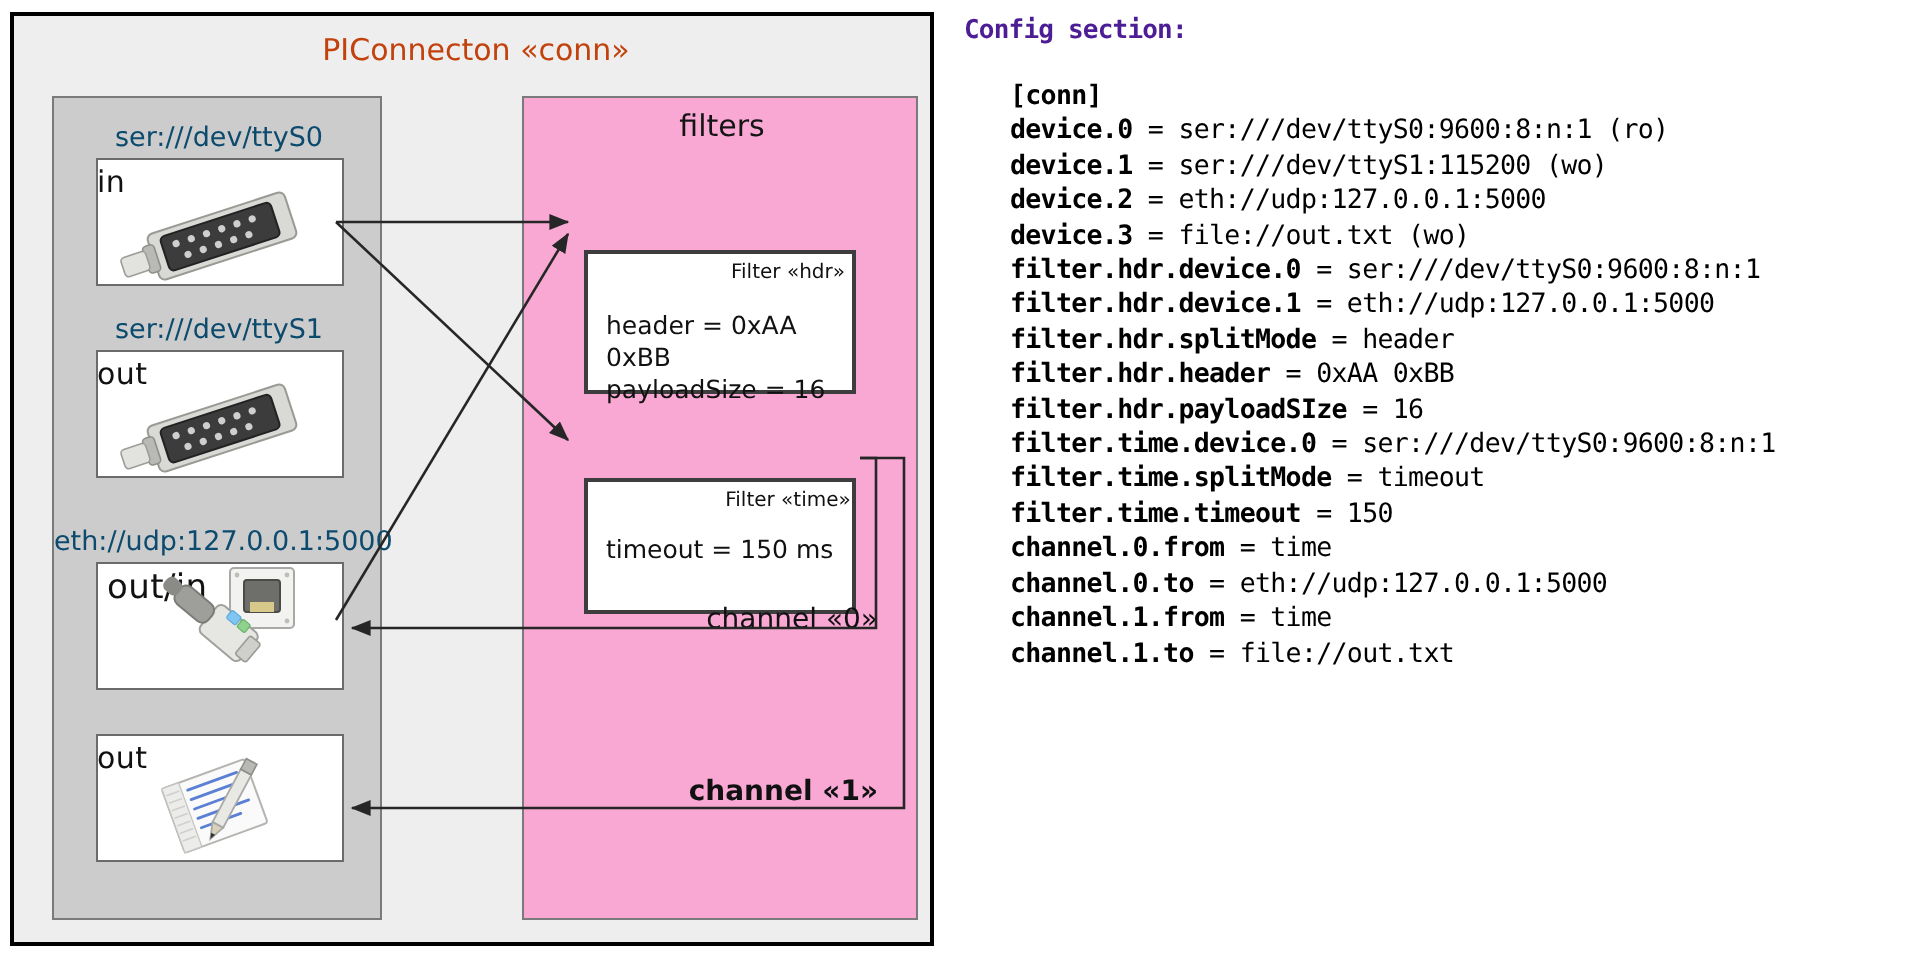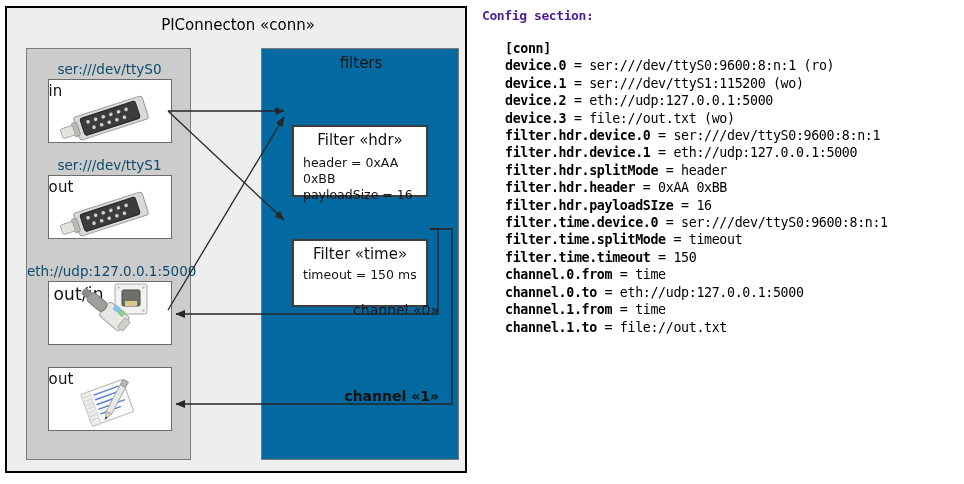--- a/index.html
+++ b/index.html
@@ -6,21 +6,21 @@
   body{width:964px;height:484px;overflow:hidden;font-family:"DejaVu Sans",sans-serif;}
   .root{position:relative;width:964px;height:484px;background:#ffffff;}
 
   
   .outer-frame{
     position:absolute;left:5px;top:6px;width:462px;height:467px;
     background:#eeeeee;border:2px solid #000000;box-sizing:border-box;
   }
   .outer-title{
     position:absolute;left:0;top:8px;width:462px;text-align:center;
-    font-size:15px;color:#000000;
+    font-size:15px;color:#c2410c;
   }
 
   
   .devices-panel{
     position:absolute;left:19px;top:40px;width:165px;height:412px;
     background:#cccccc;border:1px solid #7a7a7a;box-sizing:border-box;
   }
   .dev-group{position:absolute;left:0;width:165px;}
   .dev-label{
     text-align:center;font-size:13.5px;color:#0c4a6e;white-space:nowrap;
@@ -35,33 +35,33 @@
     font-size:15px;color:#111;letter-spacing:.2px;
   }
   .dev-box.ethbox .dev-io{
     left:5px;top:2px;width:auto;text-align:left;font-size:17px;
   }
   .icon-wrap{position:absolute;left:0;top:0;width:124px;height:64px;}
 
   
   .filters-panel{
     position:absolute;left:254px;top:40px;width:198px;height:412px;
-    background:#0369a1;border:1px solid #7a7a7a;box-sizing:border-box;
+    background:#f9a8d4;border:1px solid #7a7a7a;box-sizing:border-box;
   }
   .filters-title{
     position:absolute;left:0;top:5px;width:198px;text-align:center;
     font-size:15px;color:#141414;
   }
   .filter-box{
     position:absolute;background:#ffffff;border:2px solid #3d3d3d;
     box-sizing:border-box;
   }
   .filter-box .ftitle{
     position:absolute;left:0;top:4px;width:100%;text-align:center;
-    font-size:15px;color:#111;
+    font-size:10px;color:#111;padding-left:34px;
   }
   .filter-box .fprops{
     position:absolute;left:9px;top:28px;font-size:12.5px;color:#111;
     line-height:16px;
   }
   #filter-hdr{left:30px;top:76px;width:136px;height:72px;}
   #filter-time{left:30px;top:190px;width:136px;height:68px;}
   #filter-time .fprops{top:26px;}
 
   

